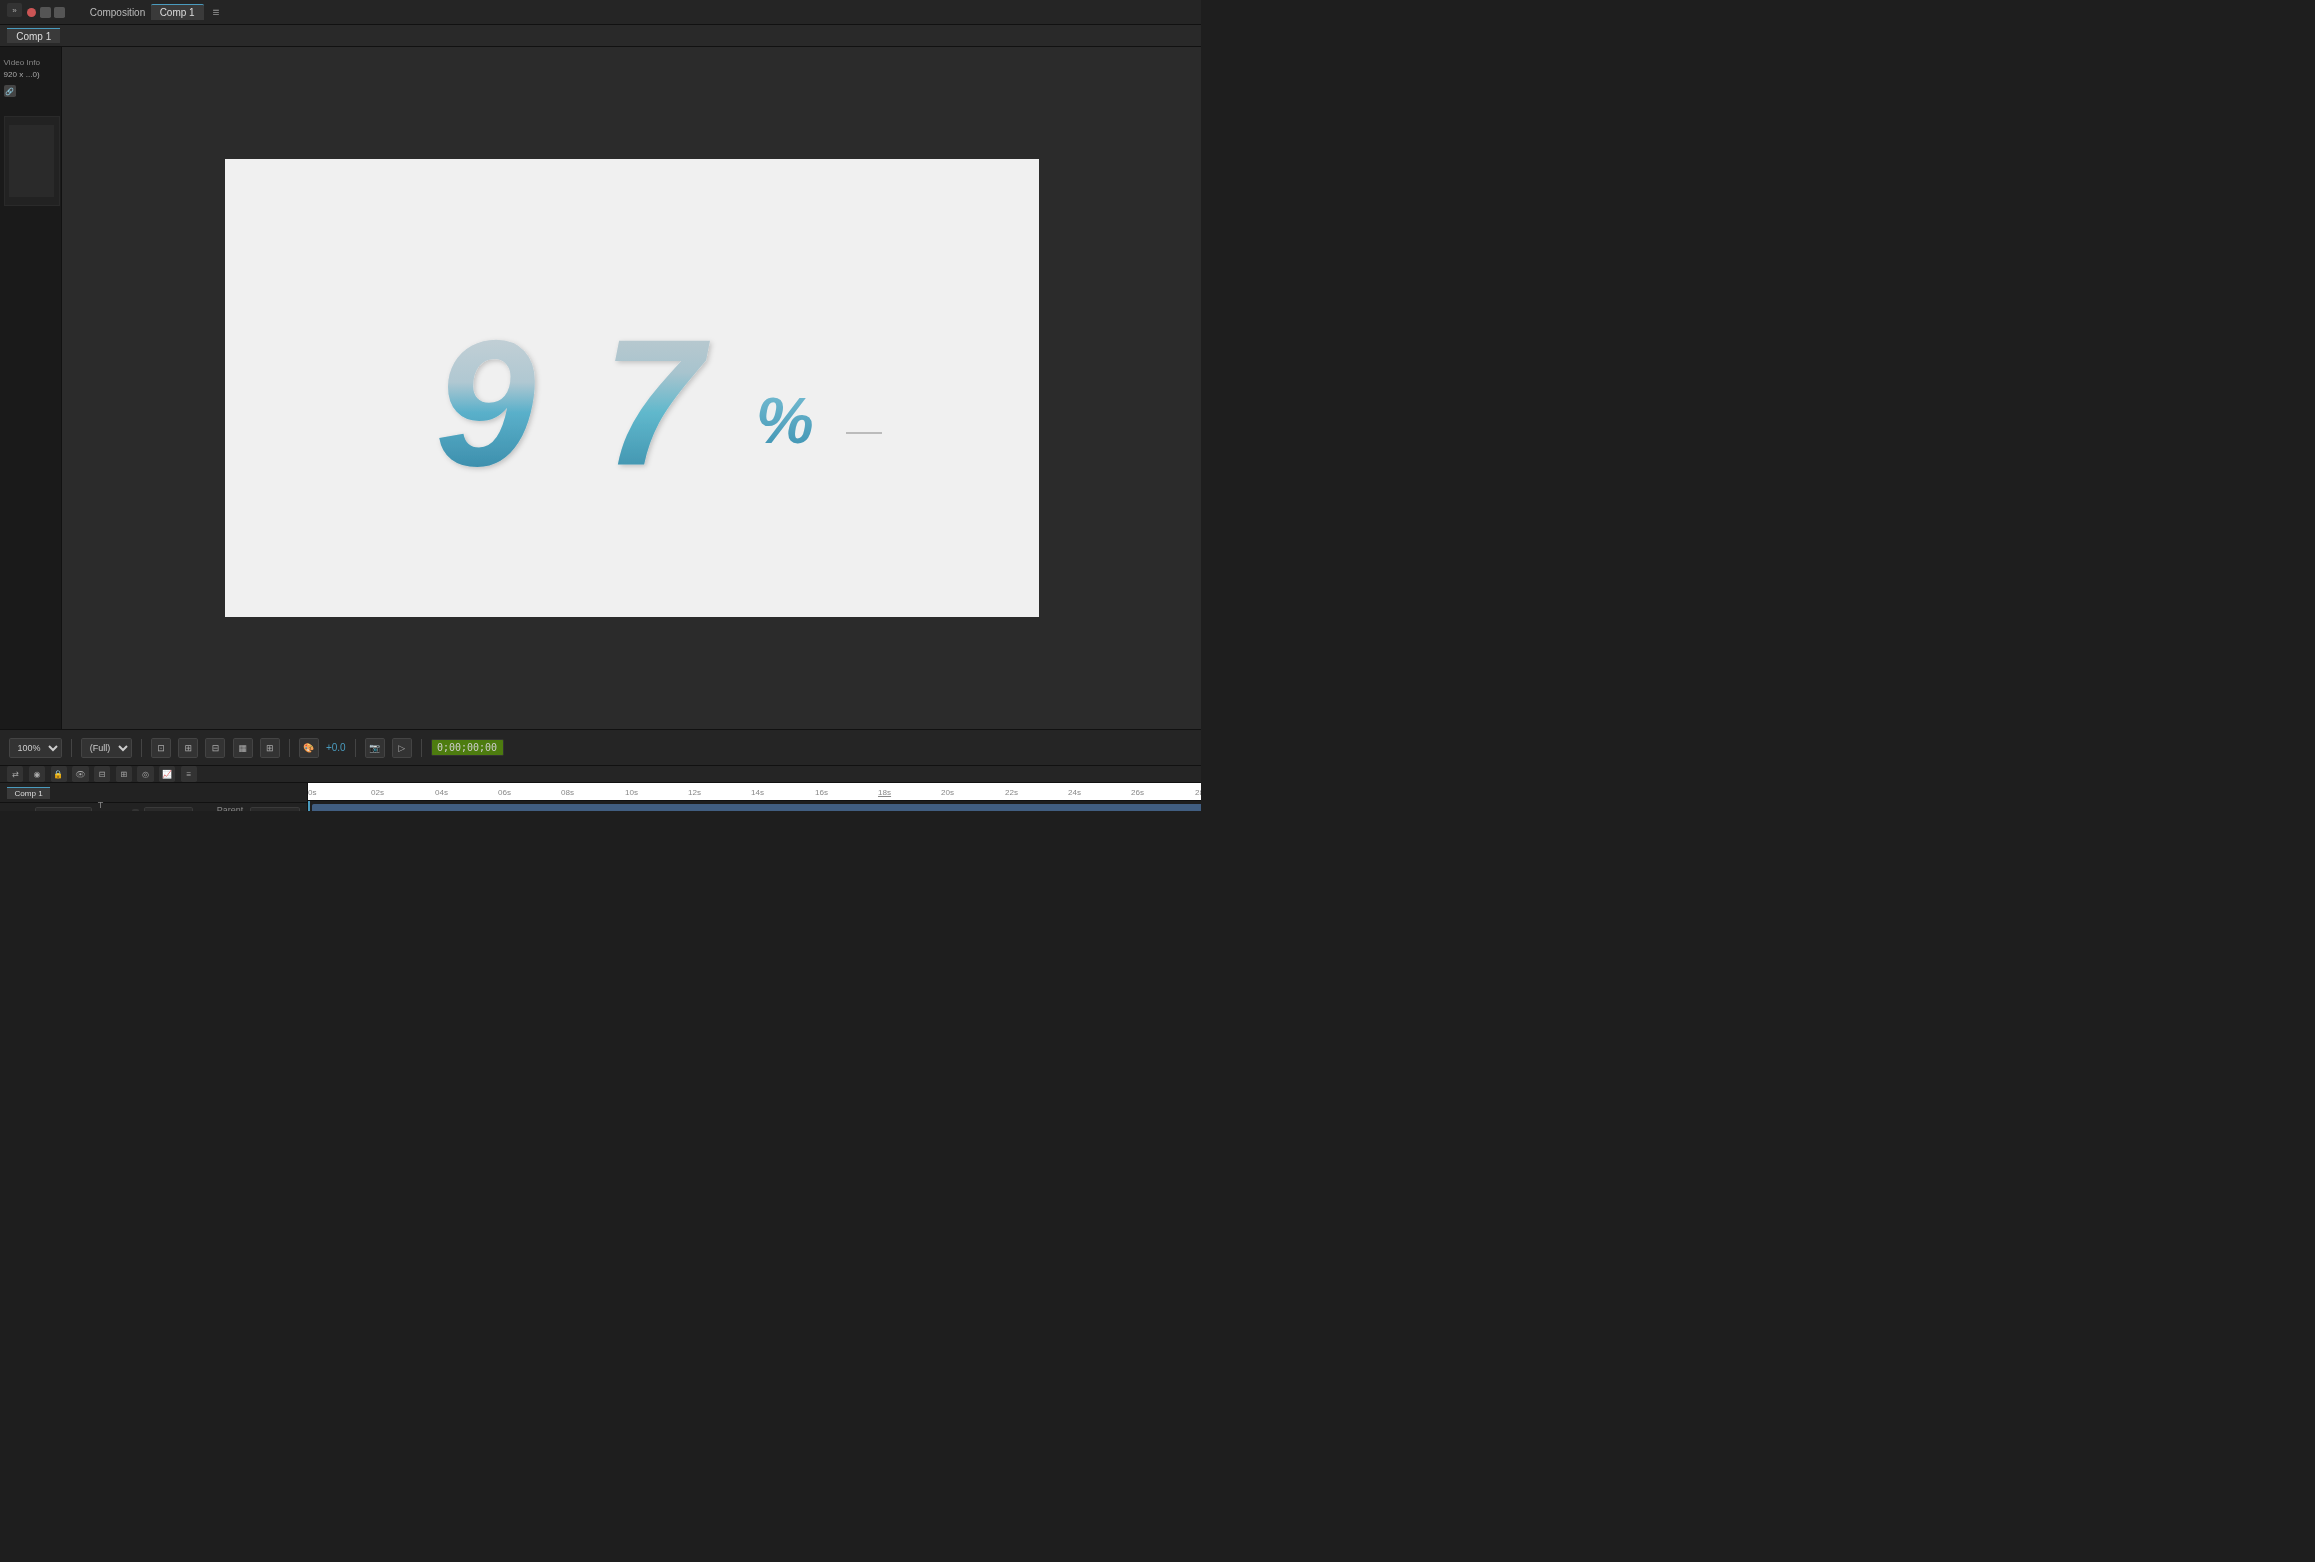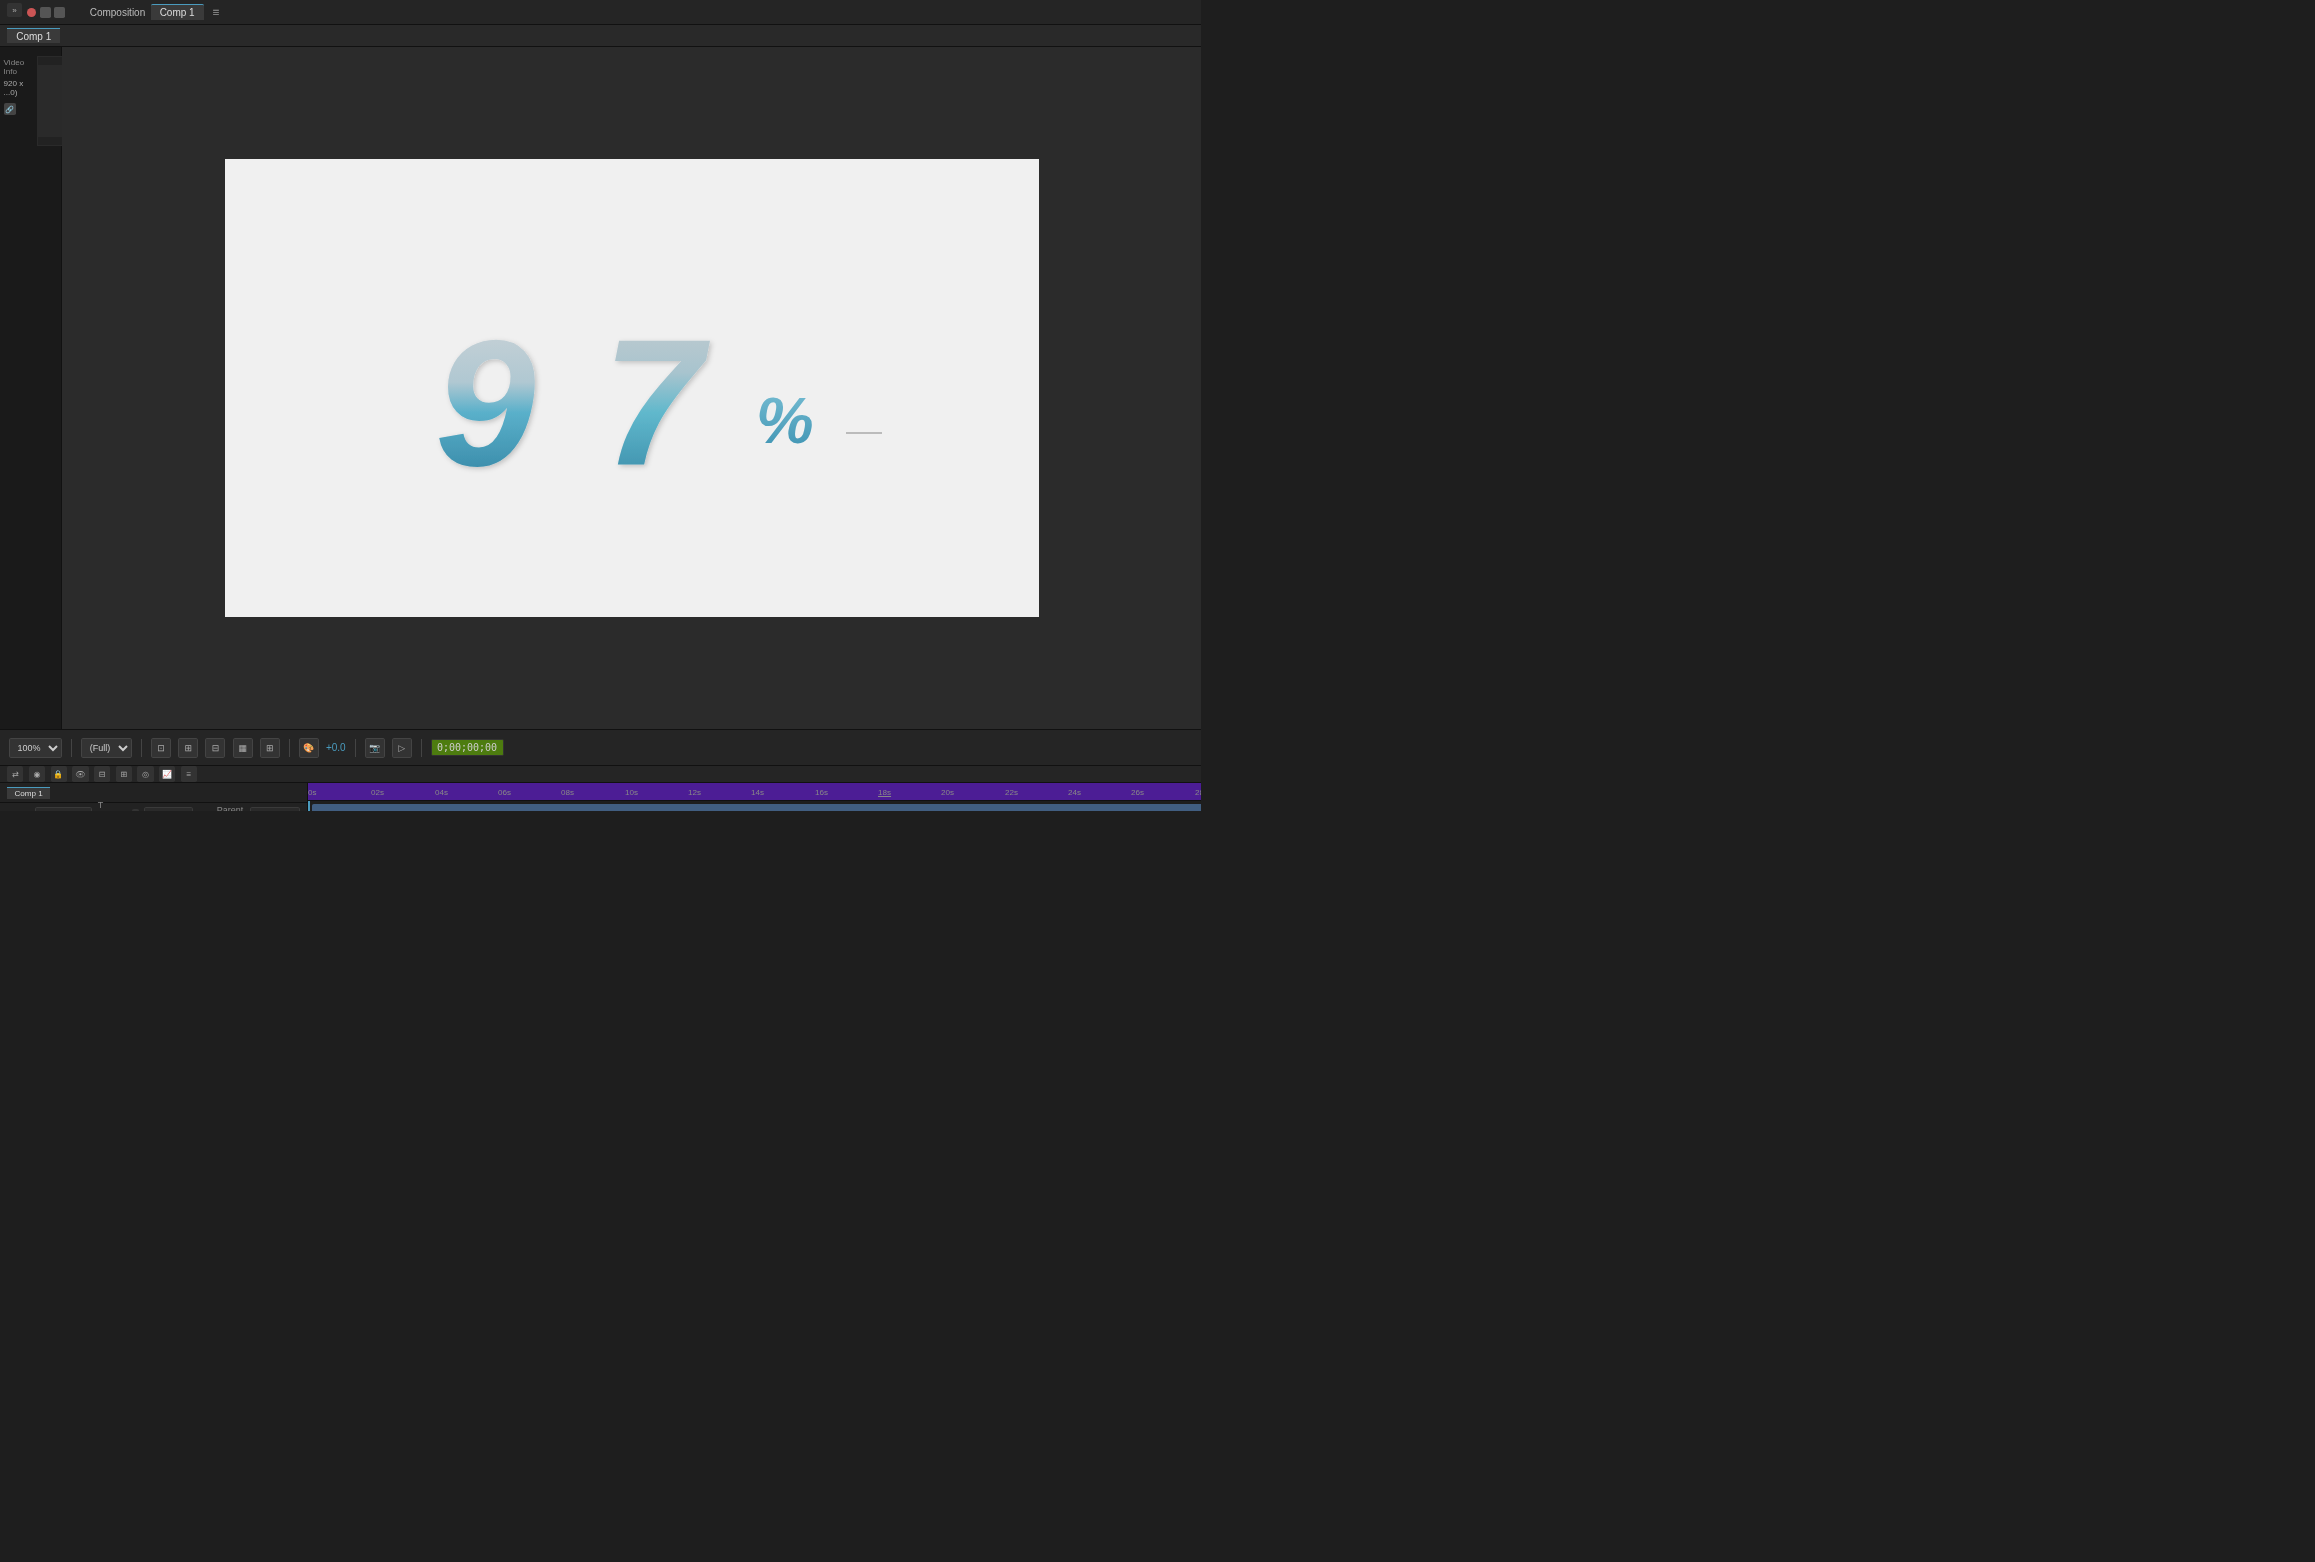--- a/index.html
+++ b/index.html
@@ -61,21 +61,21 @@
       display: flex;
       height: calc(100% - 25px - 50px - 54px);
     }
 
     
     .left-sidebar {
       width: 62px;
       background: #1a1a1a;
       border-right: 0.9px solid #111;
       display: flex;
-      flex-direction: row;
+      flex-direction: column;
       padding: 3.6px;
       gap: 13px;
     }
     .sidebar-collapse-btn {
       width: 14.5px;
       height: 14.5px;
       background: #333;
       border-radius: 1.8px;
       display: flex;align-items:center;justify-content:center;
       font-size: 8.1px;
@@ -266,21 +266,21 @@
 
     
     .timeline-right {
       flex: 1;
       display: flex;
       flex-direction: column;
       overflow: hidden;
     }
     .timeline-ruler {
       height: 18px;
-      background: #4c1d95;
+      background: #ffffff;
       display: flex;
       align-items: flex-end;
       padding-bottom: 1.8px;
       overflow: hidden;
       position: relative;
       border-bottom: 0.9px solid #111;
     }
     .ruler-label {
       font-size: 8.1px;
       color: #888;

